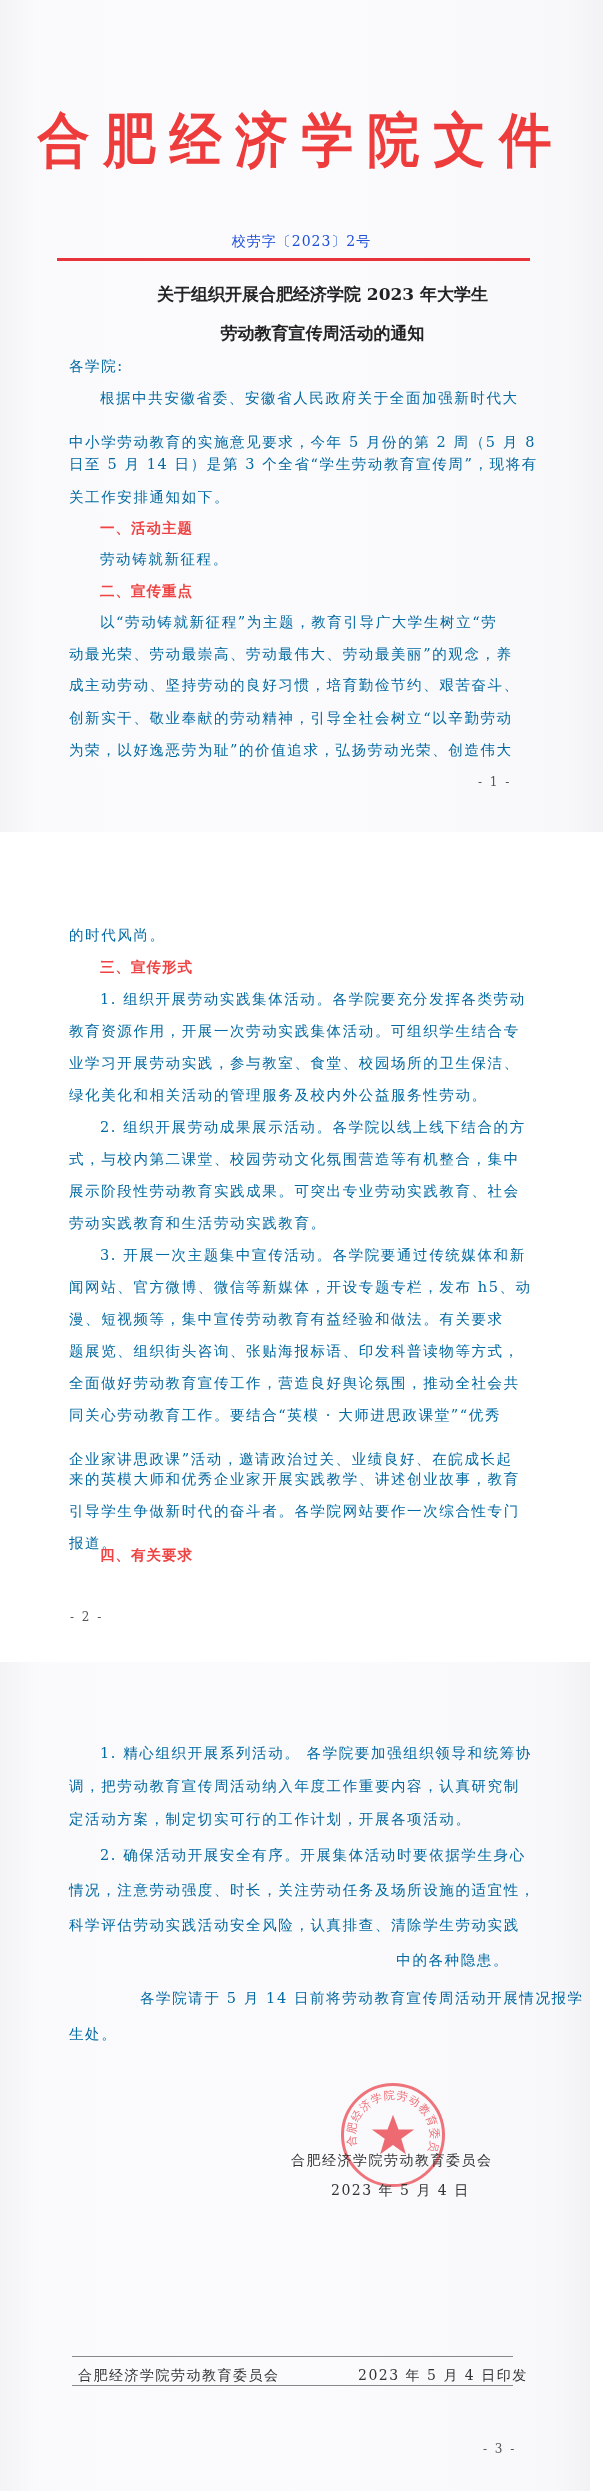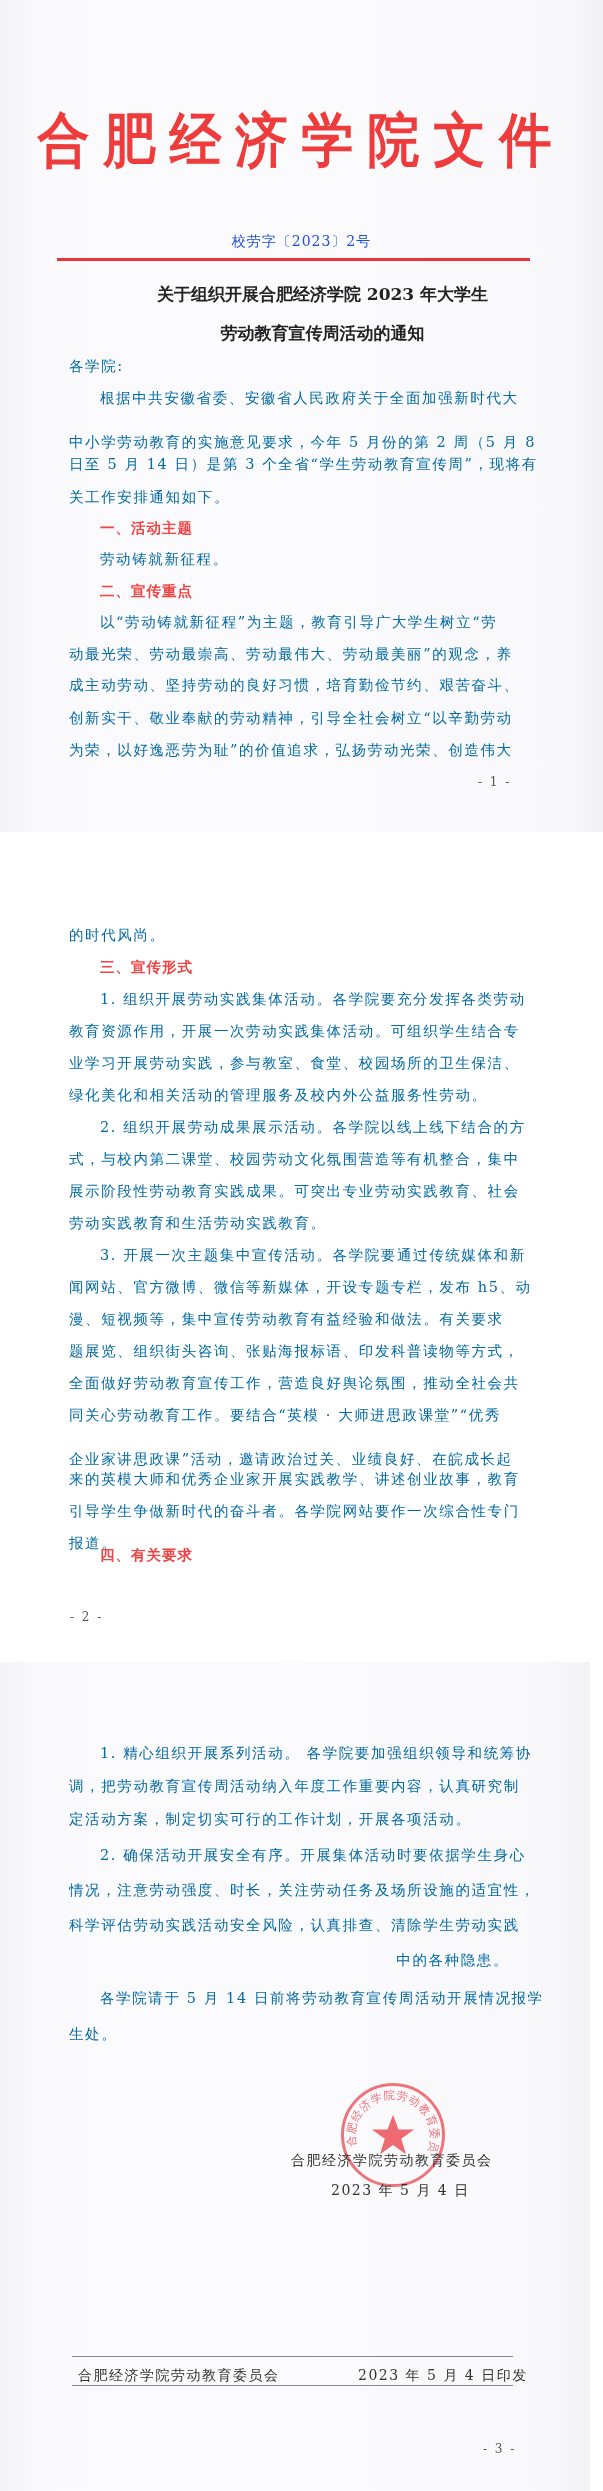--- a/index.html
+++ b/index.html
@@ -133,21 +133,21 @@
 
 <div class="abs line indent" style="top:1743px;">1. 精心组织开展系列活动。 各学院要加强组织领导和统筹协</div>
 <div class="abs line" style="top:1776px;">调，把劳动教育宣传周活动纳入年度工作重要内容，认真研究制</div>
 <div class="abs line" style="top:1809px;">定活动方案，制定切实可行的工作计划，开展各项活动。</div>
 
 <div class="abs line indent" style="top:1845px;">2. 确保活动开展安全有序。开展集体活动时要依据学生身心</div>
 <div class="abs line" style="top:1880px;">情况，注意劳动强度、时长，关注劳动任务及场所设施的适宜性，</div>
 <div class="abs line" style="top:1915px;">科学评估劳动实践活动安全风险，认真排查、清除学生劳动实践</div>
 <div class="abs line" style="top:1950px;text-align:right;">中的各种隐患。</div>
 
-<div class="abs line indent" style="top:1988px;">各学院请于 5 月 14 日前将劳动教育宣传周活动开展情况报学</div>
+<div class="abs line indent" style="top:1988px;margin-left:40px;">各学院请于 5 月 14 日前将劳动教育宣传周活动开展情况报学</div>
 <div class="abs line" style="top:2024px;">生处。</div>
 
 <div class="abs stamp">
   <svg class="stamp-arc" viewBox="0 0 104 104">
     <defs>
       <path id="sealArc" d="M 16 66 A 38 38 0 1 1 88 66" fill="none"></path>
     </defs>
     <text font-size="11" fill="rgba(235,70,80,0.8)" font-family="DejaVu Sans, sans-serif" letter-spacing="1">
       <textPath href="#sealArc" startOffset="2%">合肥经济学院劳动教育委员会</textPath>
     </text>

